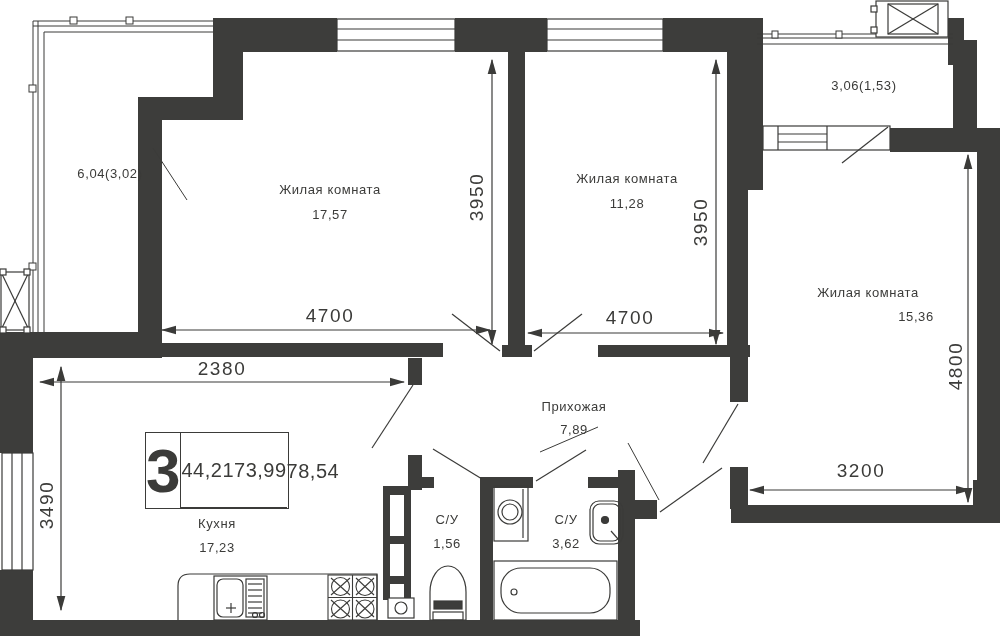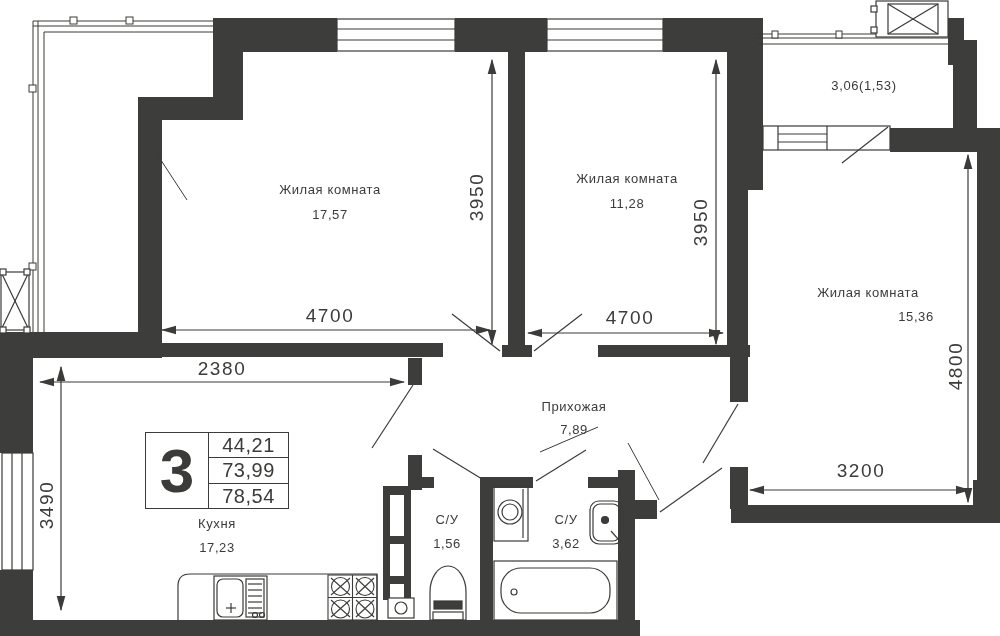--- a/index.html
+++ b/index.html
@@ -10,21 +10,21 @@
   .lbl{position:absolute;font-size:13px;letter-spacing:.6px;text-align:center;
        z-index:6;white-space:nowrap;color:#3b3b39}
   .dim{position:absolute;font-size:19px;letter-spacing:1.6px;text-align:center;
        width:100px;z-index:6;white-space:nowrap;color:#3b3b39}
   .rot{transform:rotate(-90deg);transform-origin:center;height:24px;line-height:24px}
   .infobox{position:absolute;left:145px;top:432px;width:142px;height:75px;
            border:1.5px solid #3b3b39;background:#fff;display:flex;z-index:6}
   .infobox .cell3{width:62px;border-right:1.5px solid #3b3b39;display:flex;
                   align-items:center;justify-content:center}
   .num3{font-size:62px;font-weight:700;line-height:70px}
-  .infobox .vals{flex:1;display:flex;flex-direction:column}
+  .infobox .vals{flex:1;display:flex;}
   .infobox .vals div{flex:1;font-size:20px;line-height:24px;display:flex;
                      align-items:center;justify-content:center;letter-spacing:.5px}
   .infobox .vals div:not(:last-child){border-bottom:1.5px solid #3b3b39}
 </style>
 </head>
 <body>
 
 <div class="plan">
 
   <div class="w" style="left:213px;top:18px;width:124px;height:34px"></div>
@@ -244,20 +244,21 @@
 
   <div class="lbl" style="left:157px;top:516px;width:120px">Кухня</div>
   <div class="lbl" style="left:167px;top:540px;width:100px">17,23</div>
 
   <div class="lbl" style="left:407px;top:512px;width:80px">С/У</div>
   <div class="lbl" style="left:407px;top:536px;width:80px">1,56</div>
 
   <div class="lbl" style="left:526px;top:512px;width:80px">С/У</div>
   <div class="lbl" style="left:526px;top:536px;width:80px">3,62</div>
 
+  <div class="lbl" style="left:30px;top:166px;width:160px">6,04(3,02)</div>
   <div class="lbl" style="left:784px;top:78px;width:160px">3,06(1,53)</div>
 
   <div class="dim" style="left:280px;top:305px">4700</div>
   <div class="dim" style="left:580px;top:307px">4700</div>
   <div class="dim" style="left:172px;top:358px">2380</div>
   <div class="dim" style="left:811px;top:460px">3200</div>
   <div class="dim rot" style="left:427px;top:185px">3950</div>
   <div class="dim rot" style="left:651px;top:210px">3950</div>
   <div class="dim rot" style="left:-3px;top:493px">3490</div>
   <div class="dim rot" style="left:906px;top:354px">4800</div>

